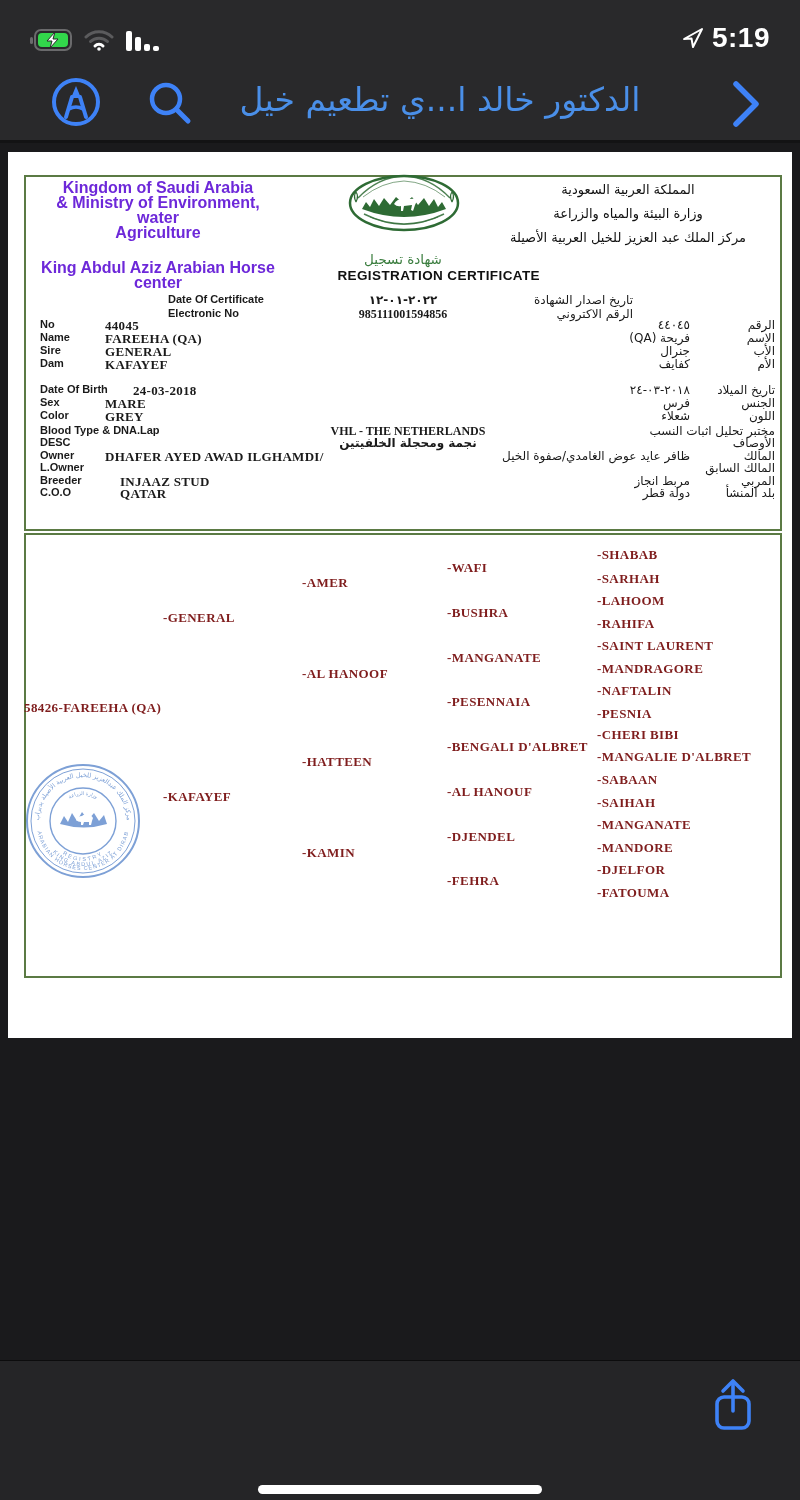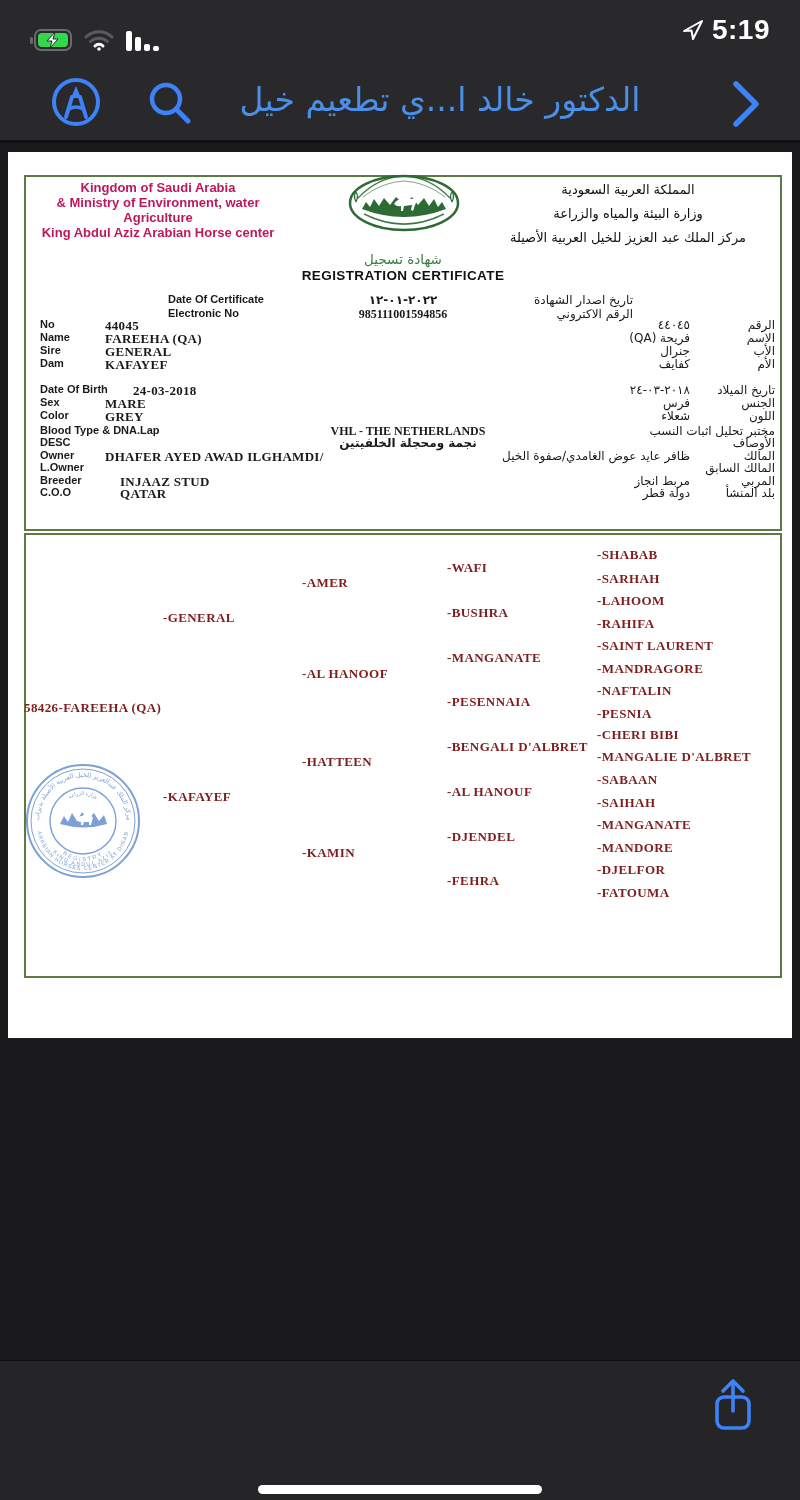--- a/index.html
+++ b/index.html
@@ -1,37 +1,37 @@
 <!DOCTYPE html>
 <html style="--accent_blue: #3e82f7; --title_blue: #4a8fe8; --border_green: #5b7a44; --logo_green: #2e6b34; --cert_title_green: #3a7d3e; --stamp_blue: #7da0d6; --battery_green: #32d74b; --top_bar_bg: #29292b; --bottom_bar_bg: #252527; --backdrop: #1a1a1c; --page_white: #ffffff;"><head>
 <meta charset="utf-8">
 <style>
   html,body{margin:0;padding:0;background:#1a1a1c;}
   .screen{position:relative;width:800px;height:1500px;overflow:hidden;background:var(--backdrop,#1a1a1c);font-family:"Liberation Sans",sans-serif;}
   
   .top-bar{position:absolute;left:0;top:0;width:800px;height:143px;background:var(--top_bar_bg,#29292b);border-bottom:3px solid #131314;box-sizing:border-box;}
   .status-left{position:absolute;left:30px;top:20px;display:flex;align-items:center;gap:12px;height:40px;}
-  .status-right{position:absolute;right:30px;top:8px;display:flex;align-items:center;gap:8px;height:44px;}
+  .status-right{position:absolute;right:30px;top:16px;display:flex;align-items:center;gap:8px;height:44px;}
   .time{color:#fff;font-size:28px;font-weight:bold;letter-spacing:.5px;}
   .nav-row{position:absolute;left:0;top:72px;width:684px;height:68px;}
   .nav-icon{position:absolute;background:none;border:none;padding:0;cursor:pointer;}
   .nav-title{position:absolute;left:235px;top:8px;width:410px;text-align:center;font-size:33px;color:var(--title_blue,#4a8fe8);font-family:"DejaVu Sans",sans-serif;direction:rtl;white-space:nowrap;}
   
   .viewer{position:absolute;left:0;top:143px;width:800px;height:1217px;background:var(--backdrop,#1a1a1c);}
   .page{position:absolute;left:8px;top:9px;width:784px;height:886px;background:var(--page_white,#fff);color:#1a1a1a;}
   .gbox{position:absolute;left:16px;width:758px;border:2px solid var(--border_green,#5b7a44);box-sizing:border-box;}
   .gbox1{top:23px;height:356px;}
   .gbox2{top:381px;height:445px;}
   
-  .en-h{position:absolute;left:30px;top:28px;width:240px;text-align:center;font-size:13px;font-weight:bold;line-height:15px;color:#be185d;}
-  .en-h .l4{margin-top:0;}
+  .en-h{position:absolute;left:30px;top:28px;width:240px;text-align:center;font-size:16px;font-weight:bold;line-height:15px;color:#6d28d9;}
+  .en-h .l4{margin-top:20px;}
   .ar-h{position:absolute;left:470px;top:26px;width:300px;text-align:center;font-size:13px;line-height:24px;color:#111;font-family:"DejaVu Sans",sans-serif;direction:rtl;}
   .logo{position:absolute;left:338px;top:20px;}
   .doc-title-ar{position:absolute;left:300px;top:99px;width:190px;text-align:center;font-size:13.5px;color:var(--cert_title_green,#3a7d3e);font-family:"DejaVu Sans",sans-serif;}
-  .doc-title-en{position:absolute;left:250px;top:116px;width:290px;text-align:center;font-size:13.5px;font-weight:bold;letter-spacing:.4px;color:#111;}
+  .doc-title-en{position:absolute;left:242px;top:116px;width:290px;text-align:right;font-size:13.5px;font-weight:bold;letter-spacing:.4px;color:#111;}
   
   .meta-row,.f-row{position:absolute;left:0;width:668px;height:14px;}
   .ml{position:absolute;left:160px;width:170px;font-size:11px;font-weight:600;color:#1a1a1a;}
   .mv{position:absolute;left:325px;width:140px;text-align:center;font-size:12px;font-family:"Liberation Serif",serif;font-weight:600;}
   .mla{position:absolute;left:505px;width:120px;text-align:right;font-size:11.5px;}
   .fl{position:absolute;left:16px;width:190px;font-size:11px;font-weight:600;color:#1a1a1a;margin-left:16px;}
   .fv{position:absolute;left:97px;width:250px;font-size:13px;font-family:"Liberation Serif",serif;font-weight:600;letter-spacing:.3px;}
   .fva{position:absolute;left:330px;width:352px;text-align:right;font-size:12px;}
   .fla{position:absolute;left:600px;width:167px;text-align:right;font-size:11.5px;}
   .f-center{position:absolute;left:295px;width:210px;text-align:center;font-size:12px;font-family:"Liberation Serif",serif;font-weight:600;}

